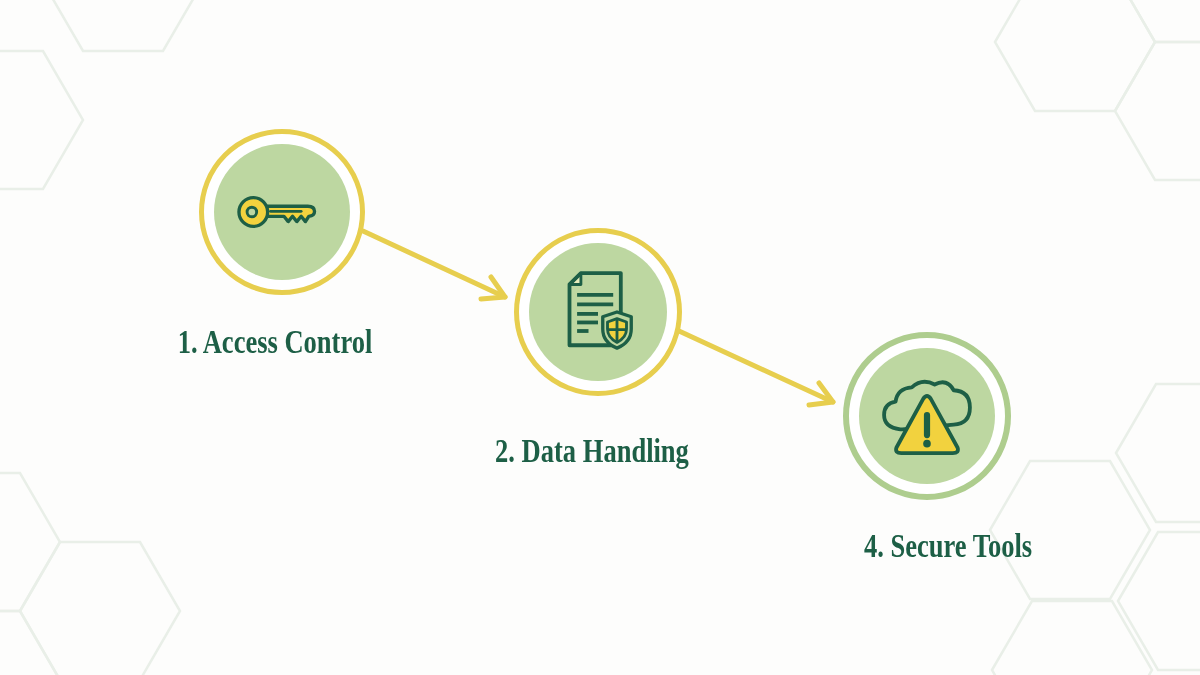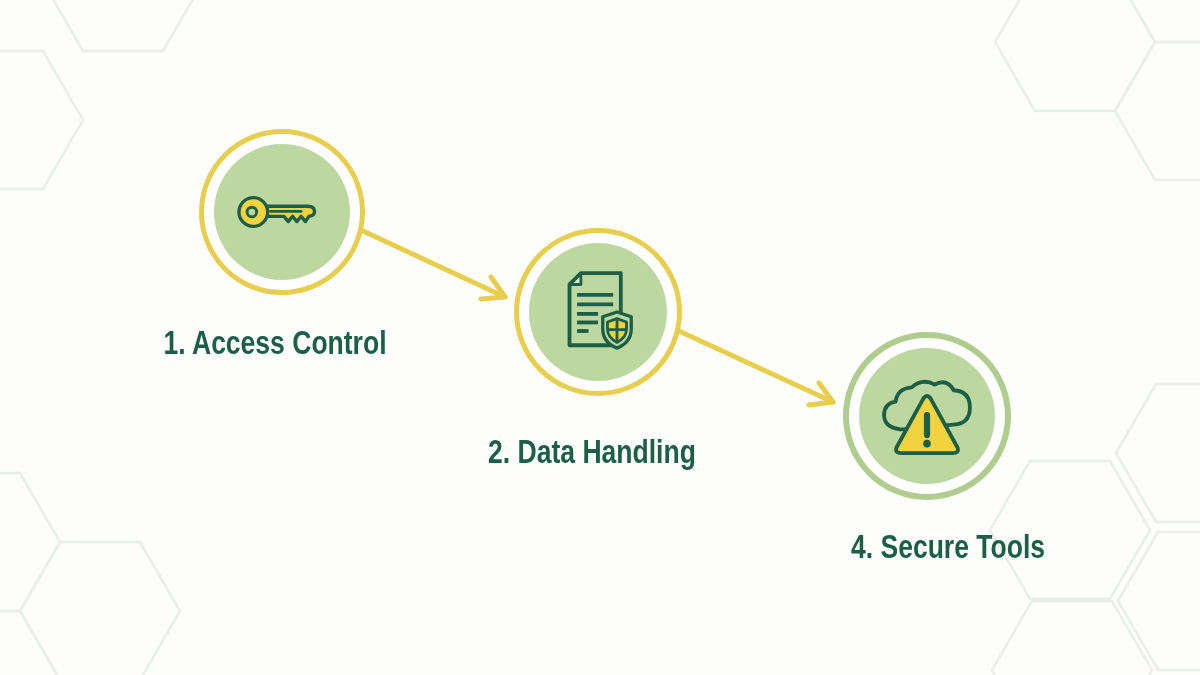--- a/index.html
+++ b/index.html
@@ -1,19 +1,19 @@
 <!DOCTYPE html>
 <html><head>
 <meta charset="utf-8">
 <style>
   html,body{margin:0;padding:0;background:#ffffff;}
   .stage{
     position:relative;width:1200px;height:675px;overflow:hidden;
     background:#fdfdfc;
-    font-family:Liberation Sans, sans-serif;
+    font-family:Liberation Serif, serif;
   }
   svg{display:block;}
   .hexbg{position:absolute;left:0;top:0;}
   .connectors{position:absolute;left:0;top:0;}
   .node{
     position:absolute;border-radius:50%;box-sizing:border-box;background:#ffffff;
     display:flex;align-items:center;justify-content:center;
   }
   .node.ring-yellow{border:5px solid #e7ce4e;}
   .node.ring-green{border:6px solid #aecd8e;}

